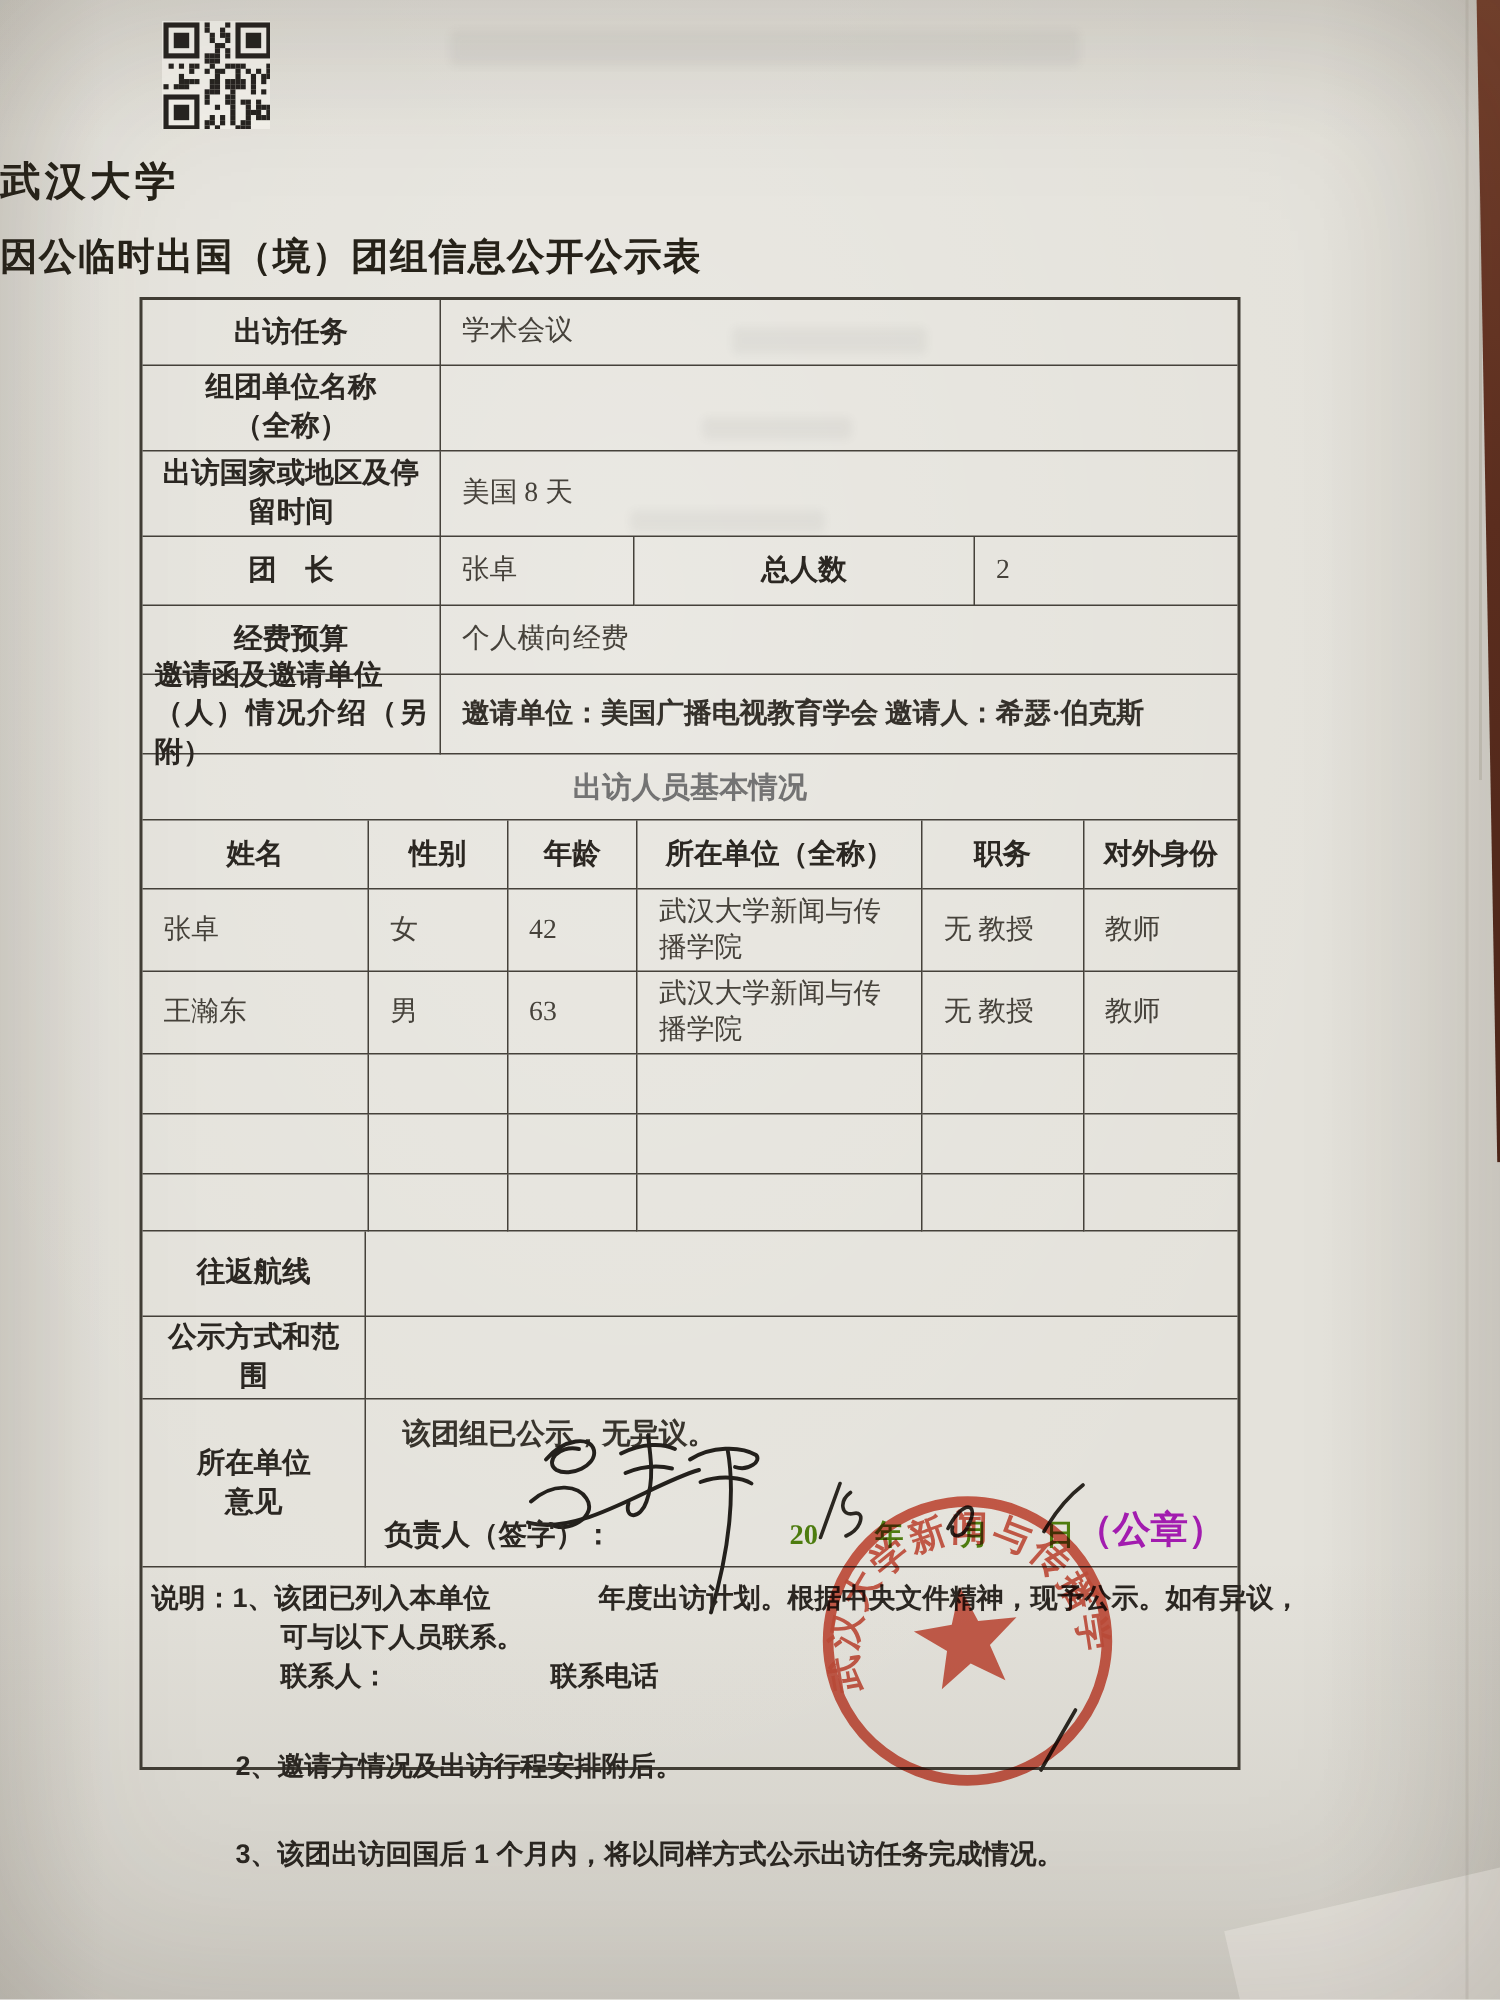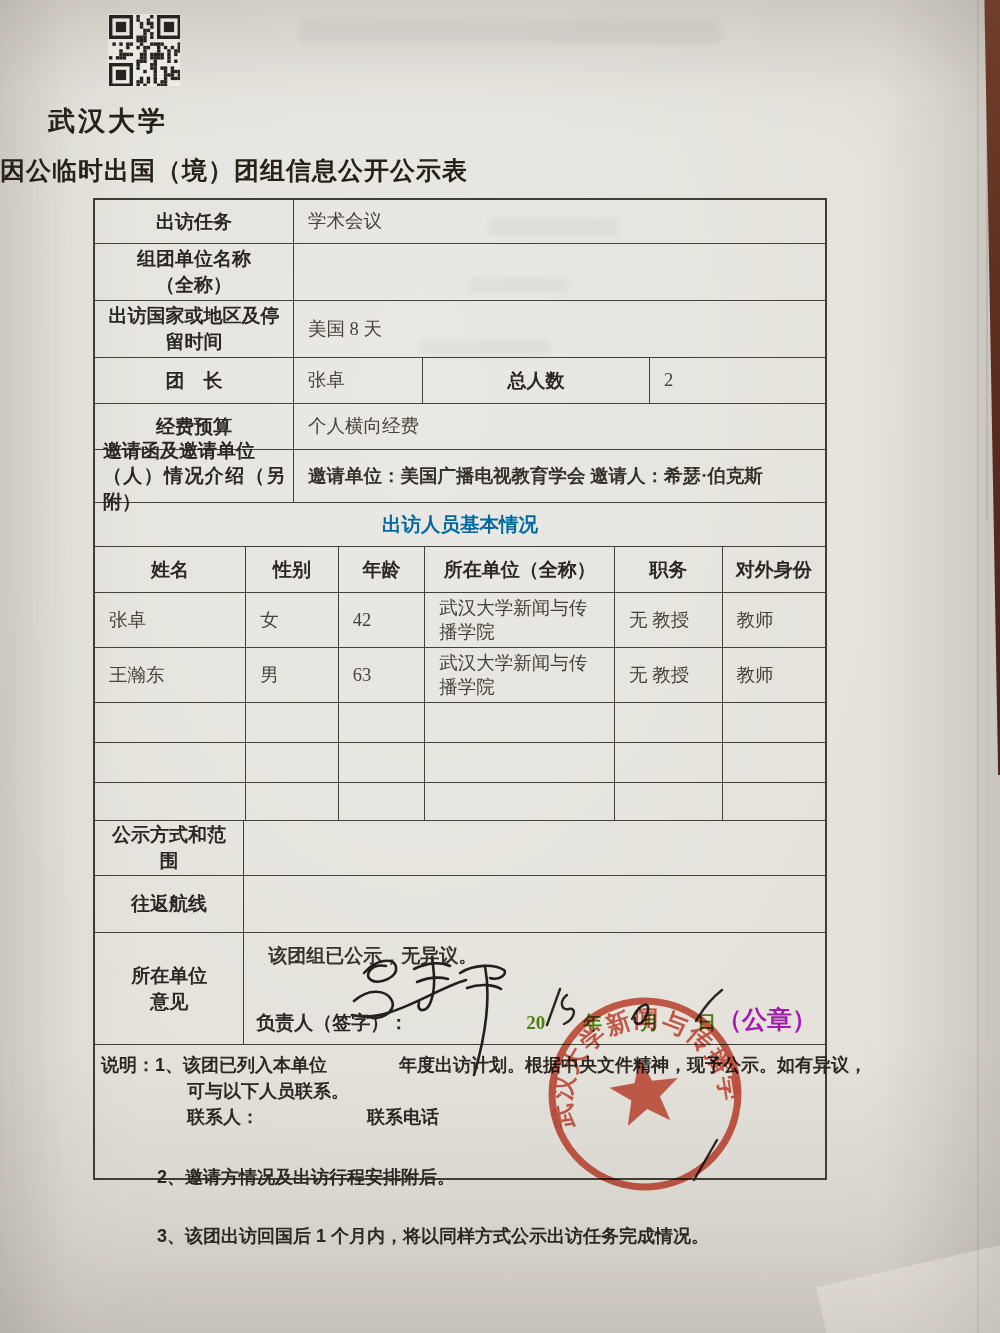--- a/index.html
+++ b/index.html
@@ -22,35 +22,35 @@
     clip-path:polygon(40% 0%,100% 0%,100% 100%,93% 100%);}
   .edge-line{position:absolute;pointer-events:none;background:#8a8374;}
   .edge1{left:977px;top:0;width:2px;height:1333px;opacity:.16;}
   .edge2{left:986px;top:0;width:2px;height:520px;opacity:.22;}
   .sheet-corner{position:absolute;left:828px;top:1252px;width:300px;height:140px;
     background:#eceae3;opacity:.55;transform:rotate(-13deg);}
   .ghost{position:absolute;background:#4a4a4a;opacity:.055;filter:blur(3px);border-radius:4px;pointer-events:none;}
 
   
   .qr{position:absolute;left:108px;top:14px;width:72px;height:72px;}
-  .title{position:absolute;left:0;top:103px;width:950px;font-size:27px;font-weight:bold;letter-spacing:3px;color:#262219;margin-left:48px;}
+  .title{position:absolute;left:0;top:103px;width:950px;font-size:27px;font-weight:bold;letter-spacing:3px;color:#262219;}
   .subtitle{position:absolute;left:0;top:154px;width:950px;font-size:25px;font-weight:bold;letter-spacing:1px;color:#262219;}
 
   
   .form{position:absolute;left:93px;top:198px;width:734px;border:2px solid #413d35;box-sizing:border-box;}
   .row{display:flex;width:100%;box-sizing:border-box;}
   .cell{box-sizing:border-box;border-right:1.5px solid #45413a;border-bottom:1.5px solid #45413a;
     display:flex;align-items:center;position:relative;}
   .cell.last{border-right:none;}
   .row.bottom .cell{border-bottom:none;}
   .lbl{justify-content:center;text-align:center;font-weight:bold;font-size:19px;line-height:1.35;color:#2b2722;padding:2px 8px;}
   .lbl.spread{text-align:justify;}
   .val{font-family:"Liberation Serif","DejaVu Serif",serif;font-size:18.5px;color:#46423b;padding:2px 14px;line-height:1.3;}
   .valb{font-family:"Liberation Serif","DejaVu Serif",serif;font-weight:bold;color:#35312b;}
-  .section-title{justify-content:center;font-weight:bold;font-size:19.5px;color:#0369a1;}
+  .section-title{justify-content:center;font-weight:bold;font-size:19.5px;color:#737373;}
 
   
   .op-statement{position:absolute;left:24px;top:10px;font-family:"Liberation Serif","DejaVu Serif",serif;
     font-weight:bold;font-size:19px;color:#38342d;}
   .op-signlabel{position:absolute;left:12px;bottom:8px;font-weight:bold;font-size:19px;color:#2b2722;}
   .op-date{position:absolute;left:282px;bottom:8px;font-family:"Liberation Serif","DejaVu Serif",serif;
     font-weight:bold;font-size:19px;color:#4d7c0f;text-align:right;}
   .op-seal{position:absolute;right:8px;bottom:8px;font-weight:bold;font-size:25px;color:#a21caf;}
   .sig-svg{position:absolute;left:100px;top:12px;overflow:visible;}
   .datemarks-svg{position:absolute;left:270px;top:40px;overflow:visible;}
@@ -292,27 +292,27 @@
 
   <div class="row" style="height:38px">
     <div class="cell val" style="width:152px"></div>
     <div class="cell val" style="width:93px"></div>
     <div class="cell val" style="width:87px"></div>
     <div class="cell val" style="width:191px"></div>
     <div class="cell val" style="width:108px"></div>
     <div class="cell val last" style="width:103px"></div>
   </div>
 
+  <div class="row" style="height:57px">
+    <div class="cell lbl" style="width:150px">往返航线</div>
+    <div class="cell val last" style="width:584px"></div>
+  </div>
+
   <div class="row" style="height:55px">
     <div class="cell lbl" style="width:150px">公示方式和范围</div>
-    <div class="cell val last" style="width:584px"></div>
-  </div>
-
-  <div class="row" style="height:57px">
-    <div class="cell lbl" style="width:150px">往返航线</div>
     <div class="cell val last" style="width:584px"></div>
   </div>
 
 
   <div class="row" style="height:112px">
     <div class="cell lbl" style="width:150px">所在单位<br>意见</div>
     <div class="cell last" style="width:584px">
       <span class="op-statement">该团组已公示，无异议。</span>
       <svg class="sig-svg" width="175" height="95" viewBox="0 0 175 95">
         <g fill="none" stroke="#23201c" stroke-width="2.6" stroke-linecap="round">

